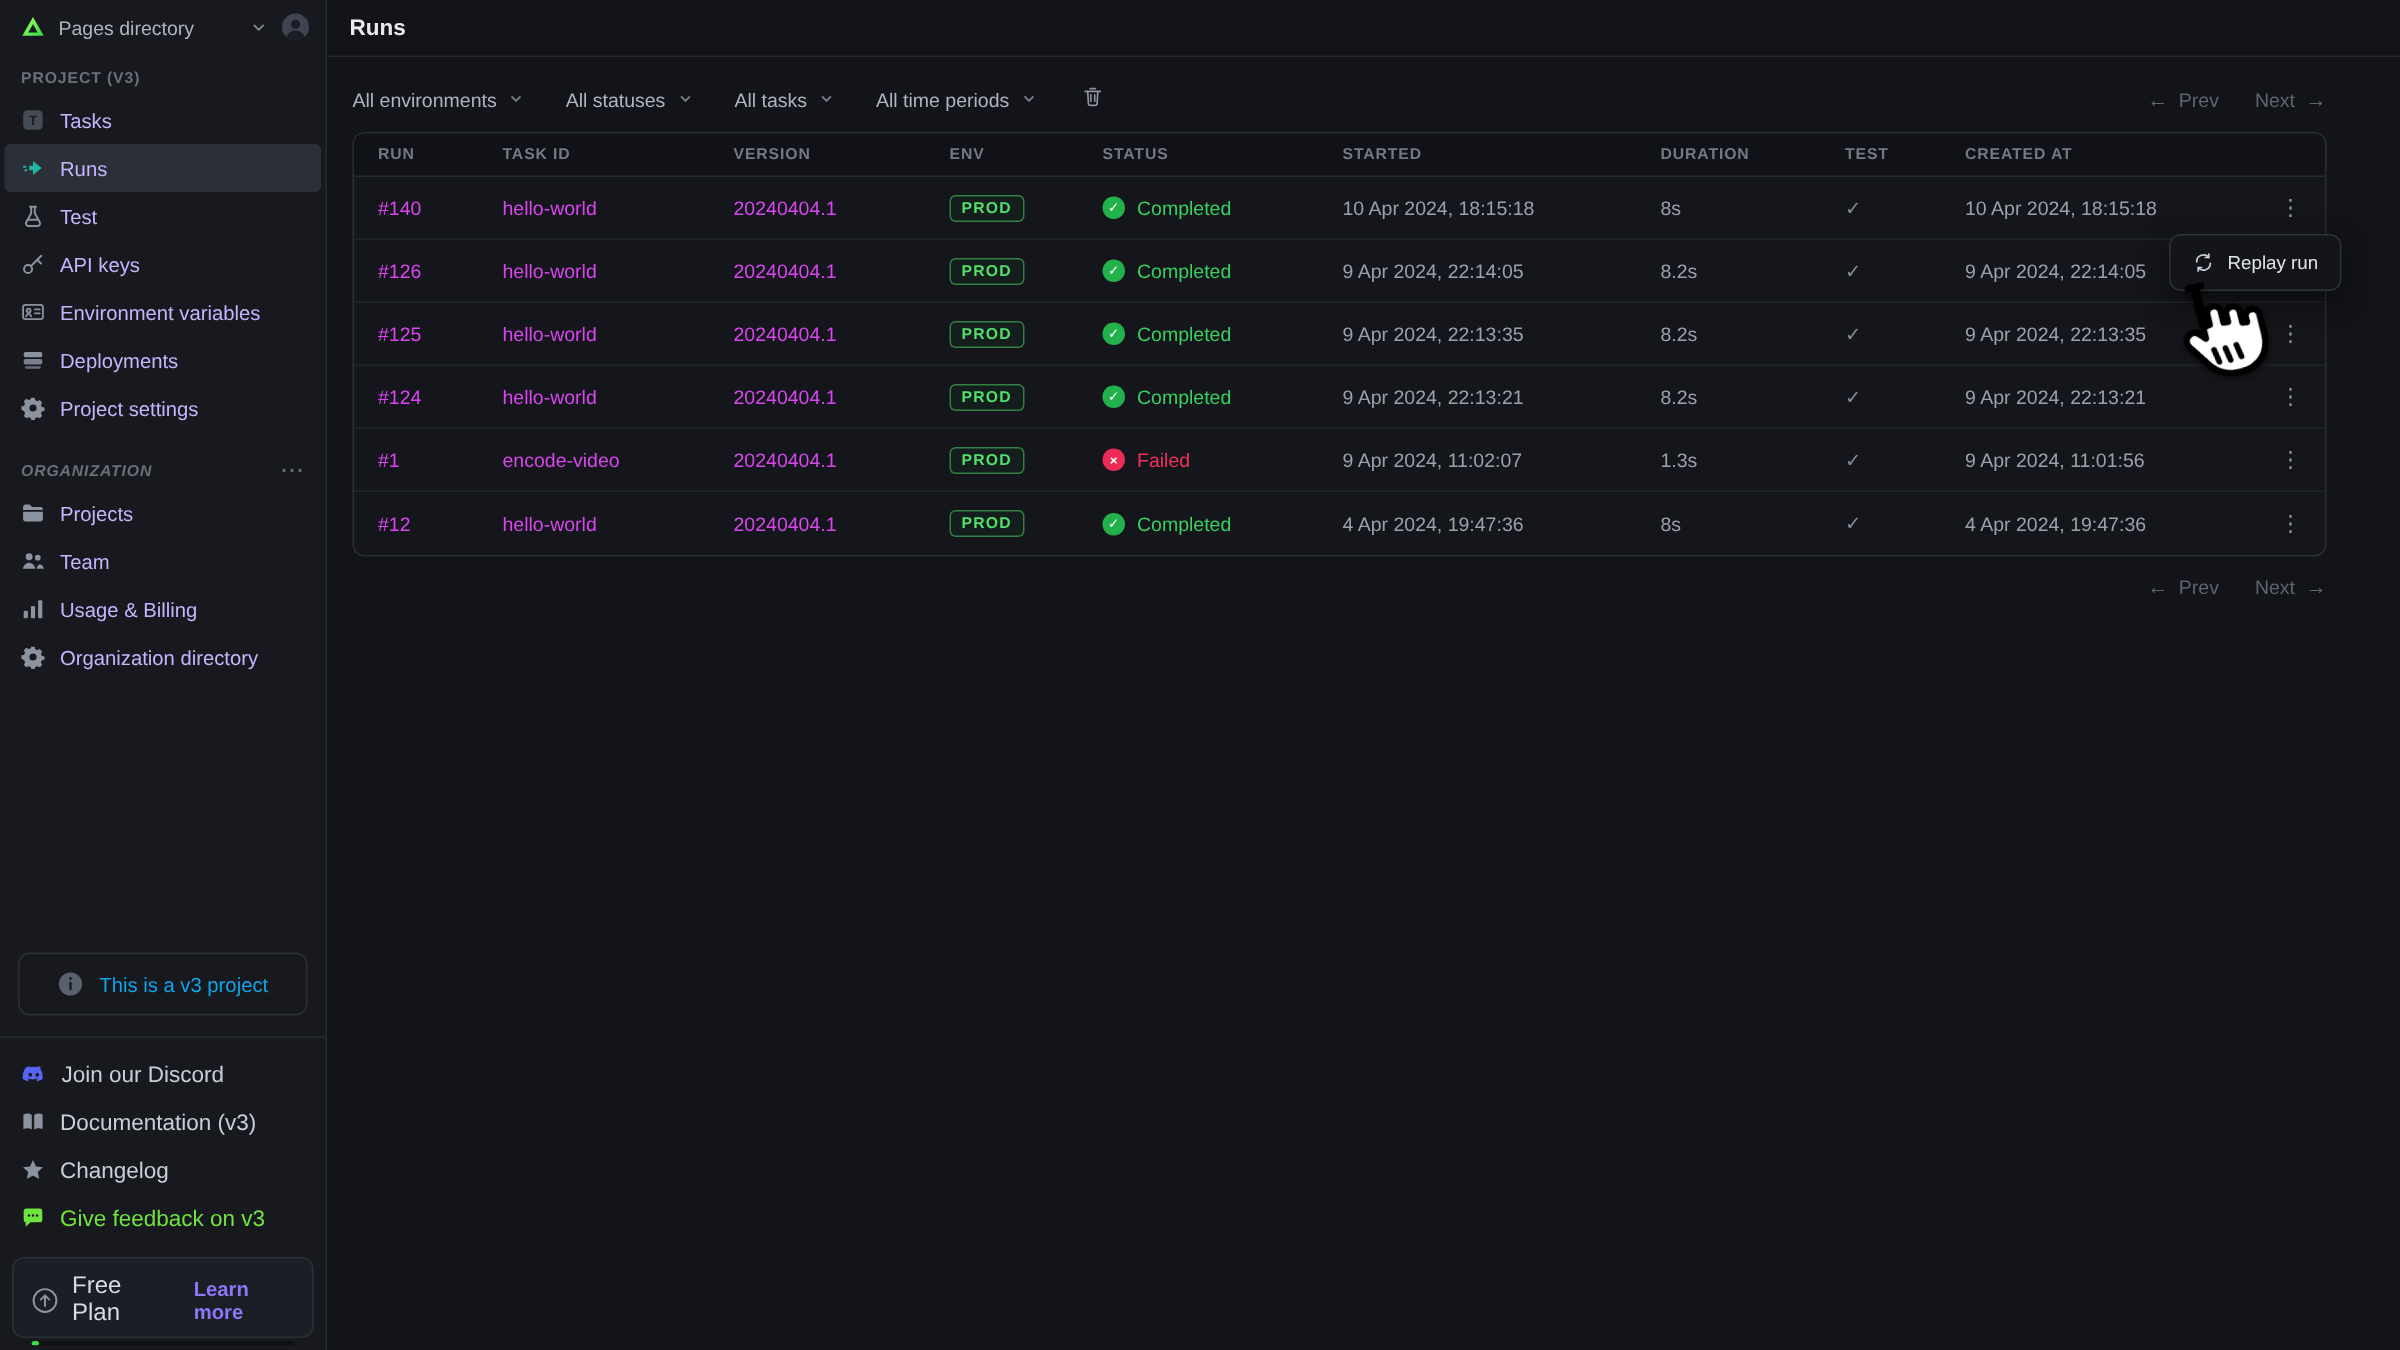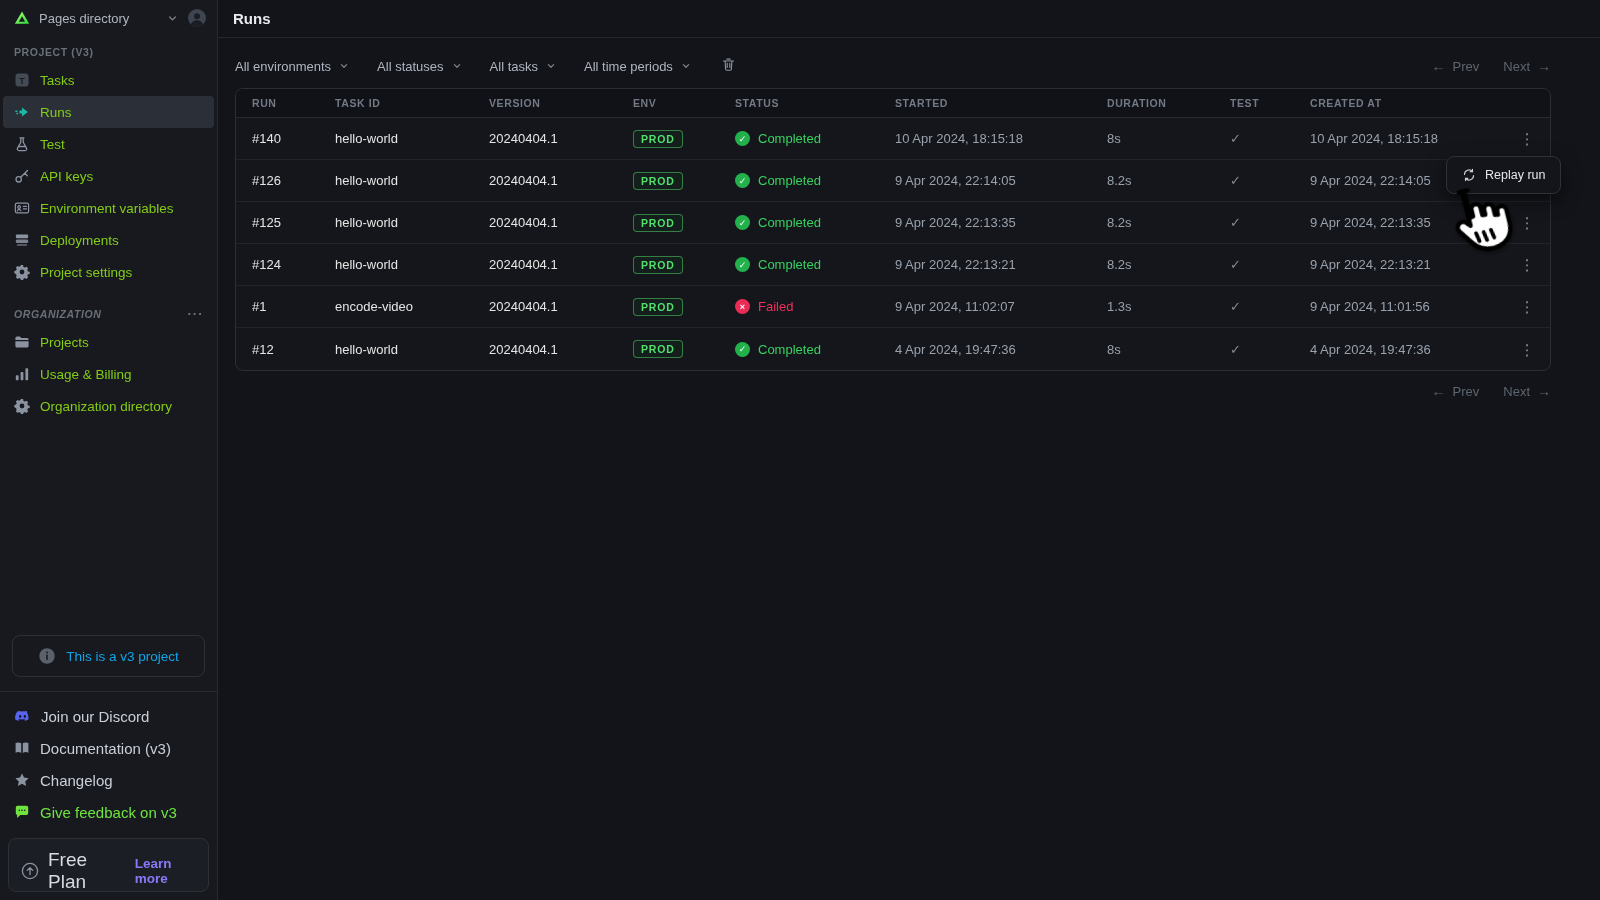--- a/index.html
+++ b/index.html
@@ -21,36 +21,36 @@
   .sec-label { font-size:10.5px; letter-spacing:.6px; color:#697078; font-weight:700;
     padding:0 14px; margin:10px 0 6px; display:flex; align-items:center; }
   .sec-label.org-row { margin-top:20px;font-style:italic; }
   .org-menu { margin-left:auto; color:#697078; font-size:13px; letter-spacing:1px; cursor:pointer; line-height:8px; }
   nav { display:block; }
   .nav-item { display:flex; align-items:center; gap:10px; height:32px; margin:0 3px;
     padding:0 11px; border-radius:4px; cursor:pointer; }
   .nav-item .icon { width:16px; height:16px; }
   .nav-item .icon svg { width:16px; height:16px; }
   .nav-item.active { background:#2B3038; }
-  .nav-label { font-size:13.5px; color:#84cc16; }
+  .nav-label { font-size:13.5px; color:#c4b5fd; }
   .flex-spacer { flex:1; }
   .v3-box { display:flex; align-items:center; justify-content:center; gap:10px;
     margin:0 12px 14px; height:42px; border:1px solid #2C3037; border-radius:8px; }
   .v3-box .icon svg { width:18px; height:18px; }
   .v3-box span:last-child { font-size:13.5px; color:#0ea5e9; }
   .bottom-links { border-top:1px solid #262A31; padding:8px 0 4px; }
   .blink { display:flex; align-items:center; gap:10px; height:32px; padding:0 14px; cursor:pointer; }
   .blink .icon svg { width:16px; height:16px; }
   .blink .icon.discord svg { width:17px; height:17px; }
   .blink span.lbl { font-size:15px; }
   .plan-box { margin:6px 8px 8px; border:1px solid #2C3037; background:#1B1E24;
     border-radius:8px; padding:10px 12px 0; height:54px; }
   .plan-row { display:flex; align-items:center; gap:9px; }
   .plan-row .icon svg { width:18px; height:18px; }
-  .plan-name { font-size:19px; color:#D7DBE2; }
+  .plan-name { font-size:16px; color:#D7DBE2; }
   .plan-link { font-size:13.5px; color:#8B77F7; font-weight:600; cursor:pointer; }
   .track { margin-top:9px; height:3px; border-radius:2px; background:#0F1115; overflow:hidden; }
   .track .fill { height:100%; background:#41D94C; border-radius:2px; }
 
   
   .main { flex:1; position:relative; background:#121419; }
   .topbar { height:38px; display:flex; align-items:center; padding-left:15px;
     border-bottom:1px solid #24272D; }
   .topbar h1 { font-size:15px; font-weight:700; color:#E8EAEE; }
   .toolbar { display:flex; align-items:center; margin:12px 0 0 17px; width:1316px; height:32px; }
@@ -67,21 +67,21 @@
   .pager.bottom { width:1316px; margin:12px 0 0 17px; justify-content:flex-end; }
 
   .table { width:1316px; margin:6px 0 0 17px; border:1px solid #2A2E35; border-radius:8px;
     overflow:hidden; background:#14161B; }
   .row { display:grid; grid-template-columns:83px 154px 144px 102px 160px 212px 123px 80px 200px 1fr;
     align-items:center; padding-left:16px; }
   .thead { height:29px; background:#101217; border-bottom:1px solid #262A31;
     font-size:10.5px; font-weight:700; letter-spacing:.6px; color:#737A85; }
   .trow { height:42px; border-bottom:1px solid #20242B; font-size:13px; cursor:pointer; }
   .trow:last-child { border-bottom:none; }
-  .c-main { color:#e5e5e5; }
+  .c-main { color:#d946ef; }
   .c-dim { color:#99A1AC; }
   .badge { display:inline-block; justify-self:start; font-size:10.5px; font-weight:700;
     letter-spacing:.8px; color:#53DF6C; border:1px solid rgba(83,223,108,.5);
     background:rgba(40,194,72,.05); border-radius:4px; padding:2px 7px; }
   .st { display:flex; align-items:center; gap:8px; font-size:13px; }
   .st-ico { width:15px; height:15px; border-radius:50%; display:inline-flex; align-items:center;
     justify-content:center; font-size:9px; font-weight:700; color:#fff; }
   .st.success { color:#37D15F; } .st.success .st-ico { background:#23B14C; }
   .st.error { color:#F0315A; } .st.error .st-ico { background:#EB2B55; }
   .c-test { color:#848B96; font-size:13px; }
@@ -210,20 +210,30 @@
             <svg viewBox="0 0 16 16" fill="#8C93A0">
               <path d="M1.4 4A1.6 1.6 0 013 2.4h2.8L7.4 4H13a1.6 1.6 0 011.6 1.6V6H1.4z"></path>
               <path d="M1.4 7.2h13.2V12A1.6 1.6 0 0113 13.6H3A1.6 1.6 0 011.4 12z"></path>
             </svg>
           </span>
           <span class="nav-label">Projects</span>
         </div>
         <div class="nav-item">
           <span class="icon">
             <svg viewBox="0 0 16 16" fill="#8C93A0">
+              <circle cx="5.4" cy="5.2" r="2.3"></circle>
+              <circle cx="11.2" cy="5.8" r="1.9"></circle>
+              <path d="M1.2 13.2c.6-2.7 2.3-4.1 4.2-4.1 2 0 3.6 1.4 4.2 4.1zM10.4 13.2c.3-1.5 1-2.6 2-3 1.4.1 2.4 1.2 2.9 3z"></path>
+            </svg>
+          </span>
+          <span class="nav-label">Team</span>
+        </div>
+        <div class="nav-item">
+          <span class="icon">
+            <svg viewBox="0 0 16 16" fill="#8C93A0">
               <rect x="1.8" y="9.2" width="2.8" height="5" rx=".7"></rect>
               <rect x="6.6" y="6" width="2.8" height="8.2" rx=".7"></rect>
               <rect x="11.4" y="2.2" width="2.8" height="12" rx=".7"></rect>
             </svg>
           </span>
           <span class="nav-label">Usage &amp; Billing</span>
         </div>
         <div class="nav-item">
           <span class="icon">
             <svg viewBox="0 0 16 16" fill="#8C93A0">

